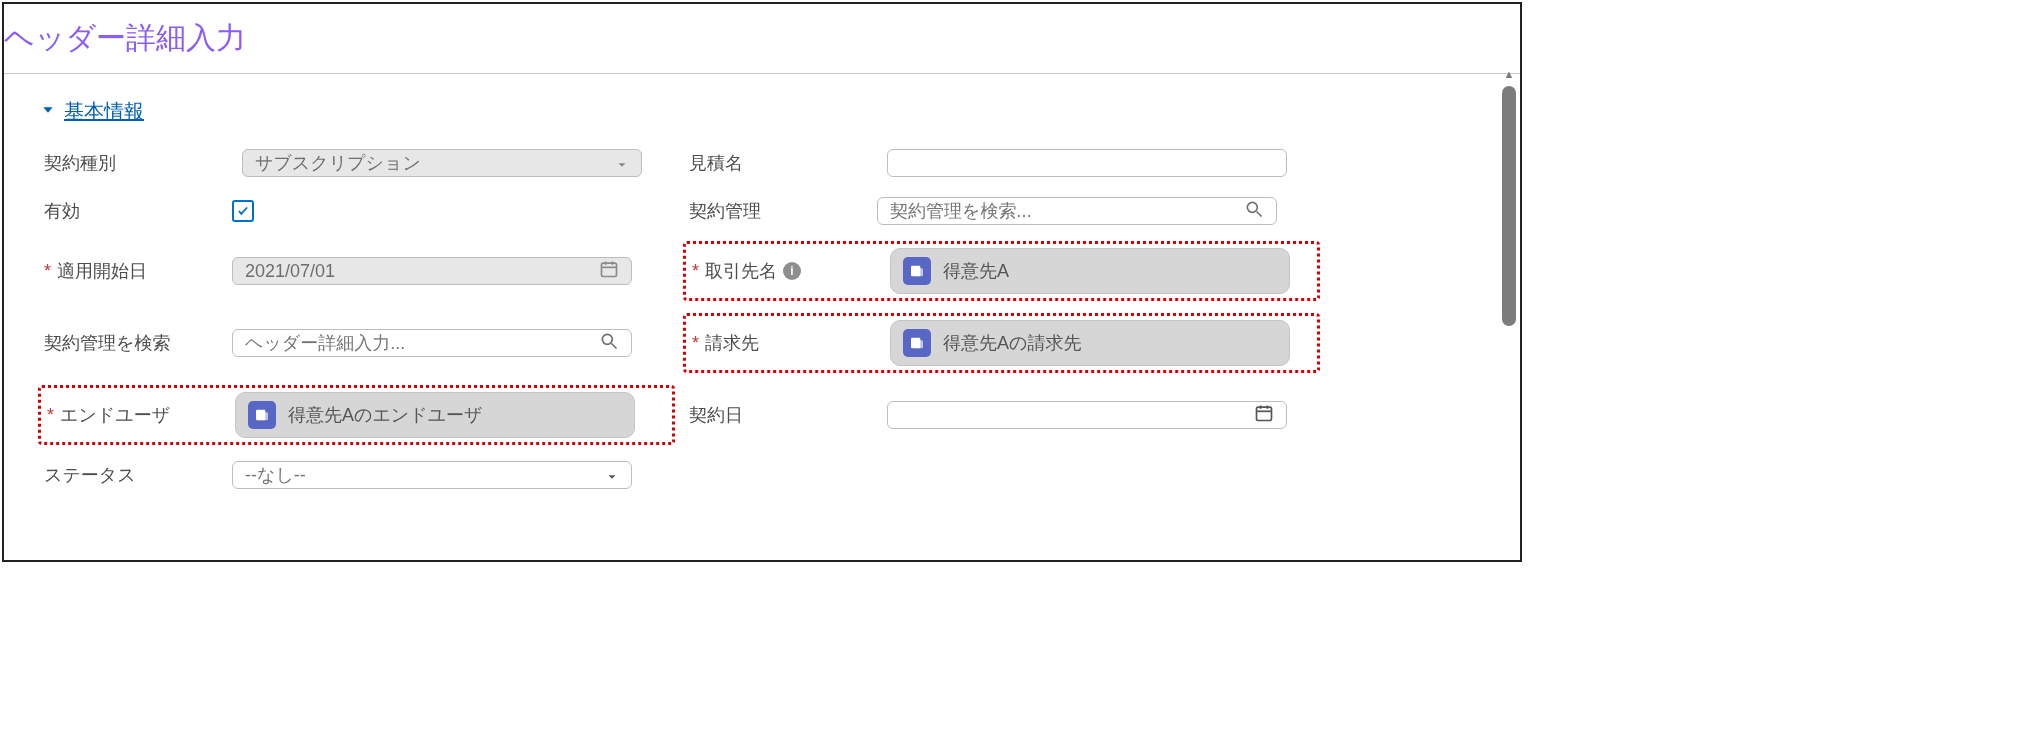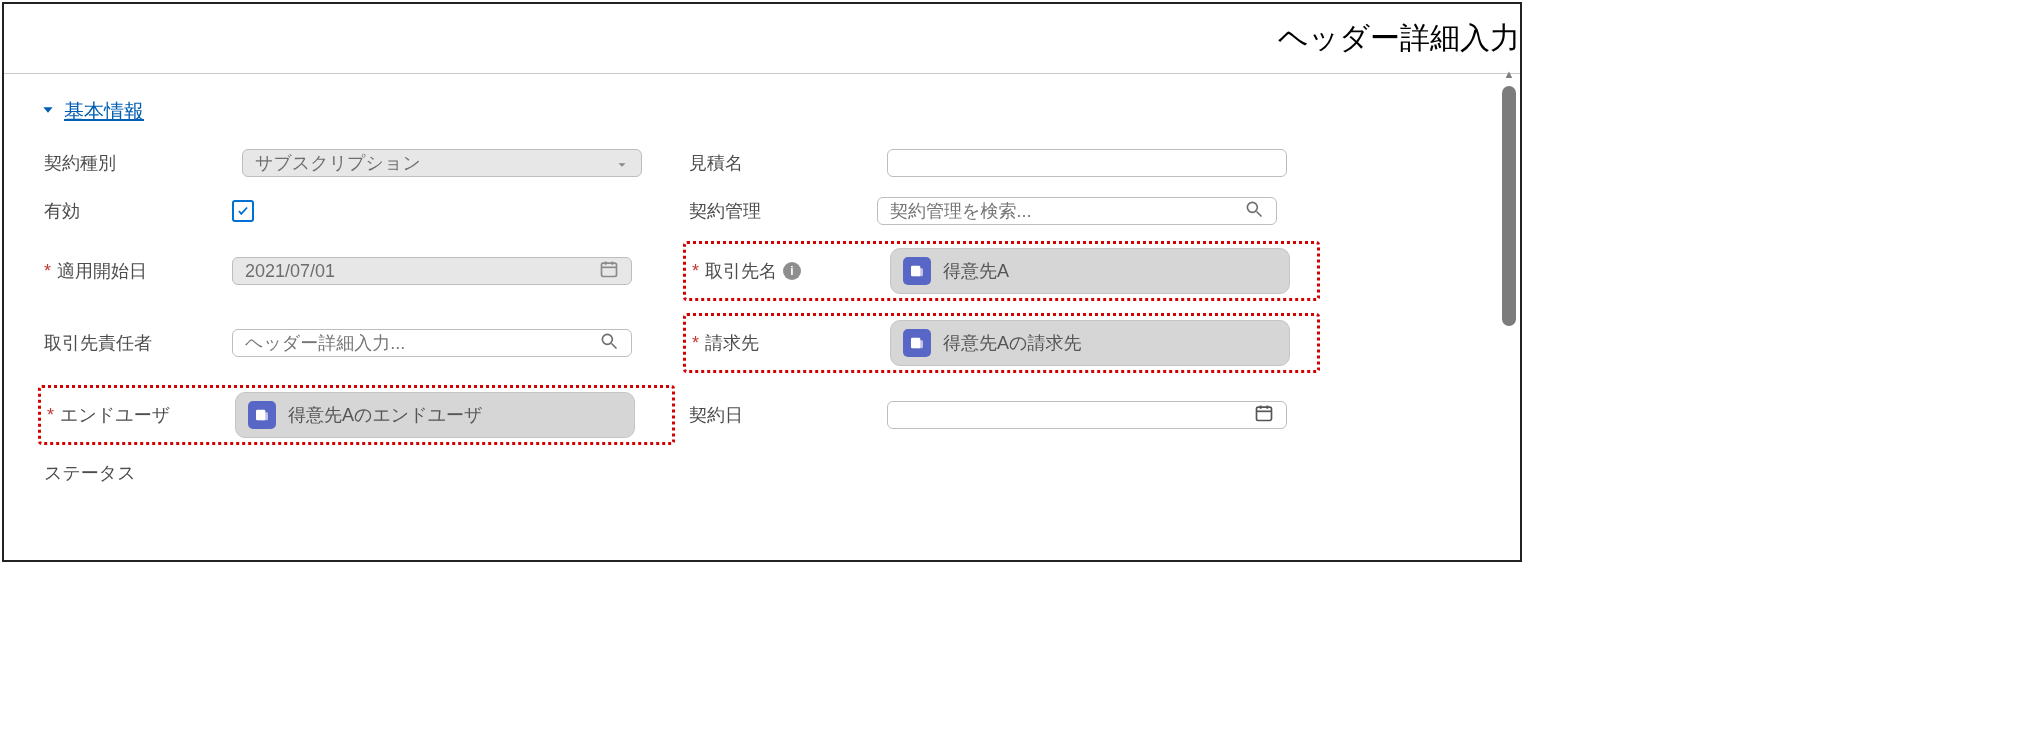--- a/index.html
+++ b/index.html
@@ -10,25 +10,25 @@
   }
   .outer-frame {
     border: 2px solid #222;
     width: 1520px;
     height: 560px;
     position: relative;
     overflow: hidden;
     margin: 2px;
   }
   .header-title {
-    text-align: right;
+    text-align: left;
     font-size: 30px;
     font-weight: 500;
     padding: 14px 0 14px;
-    color: #000000;
+    color: #8b5cf6;
     font-family: Liberation Serif, serif;
   }
   .header-divider {
     border: none;
     border-top: 1px solid #c9c9c9;
     margin: 0;
   }
   .content-area {
     position: relative;
     height: calc(100% - 70px);
@@ -286,21 +286,21 @@
                     <rect x="3" y="4" width="14" height="16" rx="2"></rect>
                     <rect x="10" y="8" width="11" height="12" rx="2" fill="#fff" opacity="0.6"></rect>
                   </svg>
               </span>
               <span>得意先A</span>
             </div>
           </div>
         </div>
 
         <div class="form-row right-col">
-          <div class="field-label">取引先責任者</div>
+          <div class="field-label">契約管理を検索</div>
           <div class="field-control">
             <div class="lookup-box">
               <span>ヘッダー詳細入力...</span>
               <span class="search-ic">
                 <svg viewBox="0 0 24 24" width="20" height="20" fill="none" stroke="#6e6e6e" stroke-width="2">
                     <circle cx="10" cy="10" r="6"></circle>
                     <line x1="15" y1="15" x2="21" y2="21"></line>
                   </svg>
               </span>
             </div>
@@ -355,20 +355,30 @@
                     <line x1="8" y1="3" x2="8" y2="7"></line>
                     <line x1="16" y1="3" x2="16" y2="7"></line>
                   </svg>
               </span>
             </div>
           </div>
         </div>
 
         <div class="form-row right-col">
           <div class="field-label">ステータス</div>
+          <div class="field-control">
+            <div class="select-box">
+              <span>--なし--</span>
+              <span class="chevron-down">
+                <svg viewBox="0 0 24 24" width="14" height="14" fill="#555">
+                    <path d="M6 9l6 6 6-6z"></path>
+                  </svg>
+              </span>
+            </div>
+          </div>
         </div>
 
       </div>
     </div>
   </div>
 
   <div class="scrollbar-arrow">▲</div>
   <div class="scrollbar-track"></div>
 
 </div>

